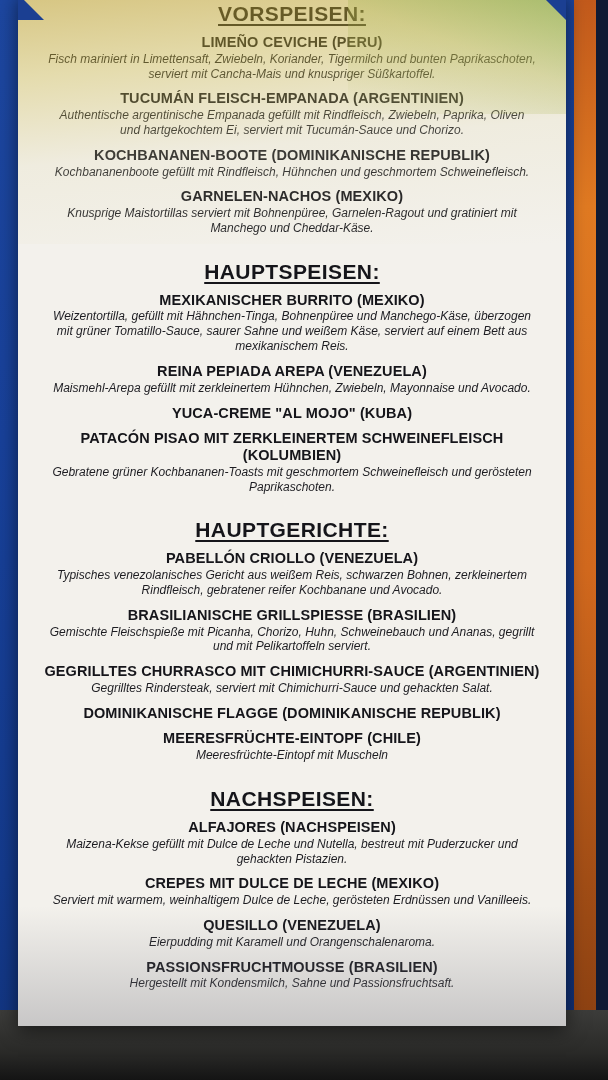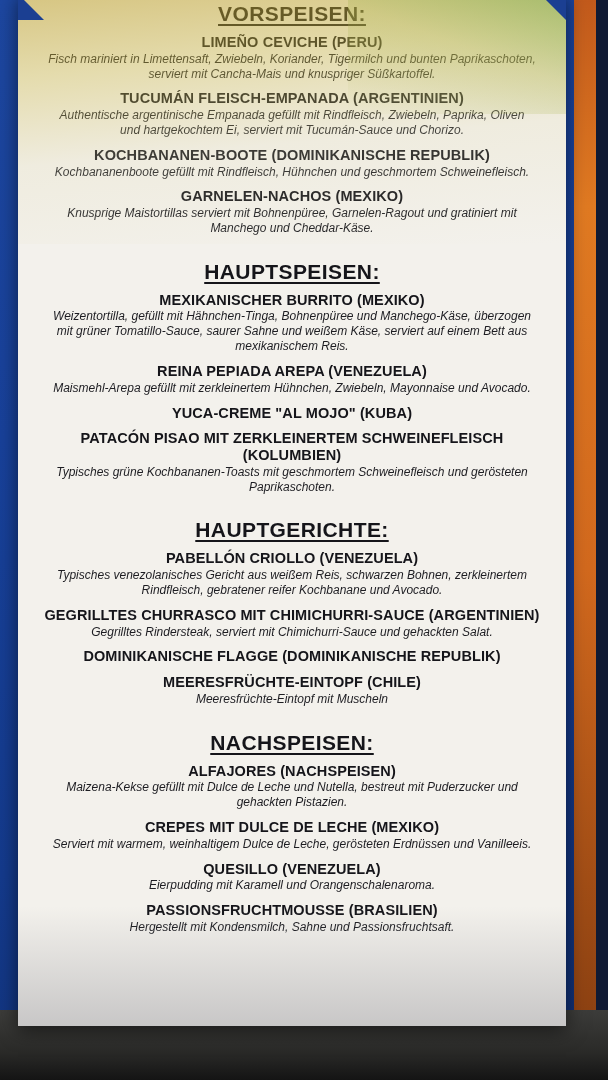--- a/index.html
+++ b/index.html
@@ -173,31 +173,35 @@
         </div>
         <div class="dish">
           <p class="dish-name">REINA PEPIADA AREPA (VENEZUELA)</p>
           <p class="dish-desc">Maismehl-Arepa gefüllt mit zerkleinertem Hühnchen, Zwiebeln, Mayonnaise und Avocado.</p>
         </div>
         <div class="dish">
           <p class="dish-name">YUCA-CREME "AL MOJO" (KUBA)</p>
         </div>
         <div class="dish">
           <p class="dish-name">PATACÓN PISAO MIT ZERKLEINERTEM SCHWEINEFLEISCH (KOLUMBIEN)</p>
-          <p class="dish-desc">Typisches grüne Kochbananen-Toasts mit geschmortem Schweinefleisch und gerösteten Paprikaschoten.</p>
+          <p class="dish-desc">Gebratene grüner Kochbananen-Toasts mit geschmortem Schweinefleisch und gerösteten Paprikaschoten.</p>
         </div>
       </div>
 
       <div class="spacer-md"></div>
 
       <div class="section">
         <div class="section-title">HAUPTGERICHTE:</div>
         <div class="dish">
           <p class="dish-name">PABELLÓN CRIOLLO (VENEZUELA)</p>
           <p class="dish-desc">Typisches venezolanisches Gericht aus weißem Reis, schwarzen Bohnen, zerkleinertem Rindfleisch, gebratener reifer Kochbanane und Avocado.</p>
+        </div>
+        <div class="dish">
+          <p class="dish-name">BRASILIANISCHE GRILLSPIESSE (BRASILIEN)</p>
+          <p class="dish-desc">Gemischte Fleischspieße mit Picanha, Chorizo, Huhn, Schweinebauch und Ananas, gegrillt und mit Pelikartoffeln serviert.</p>
         </div>
         <div class="dish">
           <p class="dish-name">GEGRILLTES CHURRASCO MIT CHIMICHURRI-SAUCE (ARGENTINIEN)</p>
           <p class="dish-desc">Gegrilltes Rindersteak, serviert mit Chimichurri-Sauce und gehackten Salat.</p>
         </div>
         <div class="dish">
           <p class="dish-name">DOMINIKANISCHE FLAGGE (DOMINIKANISCHE REPUBLIK)</p>
         </div>
         <div class="dish">
           <p class="dish-name">MEERESFRÜCHTE-EINTOPF (CHILE)</p>

